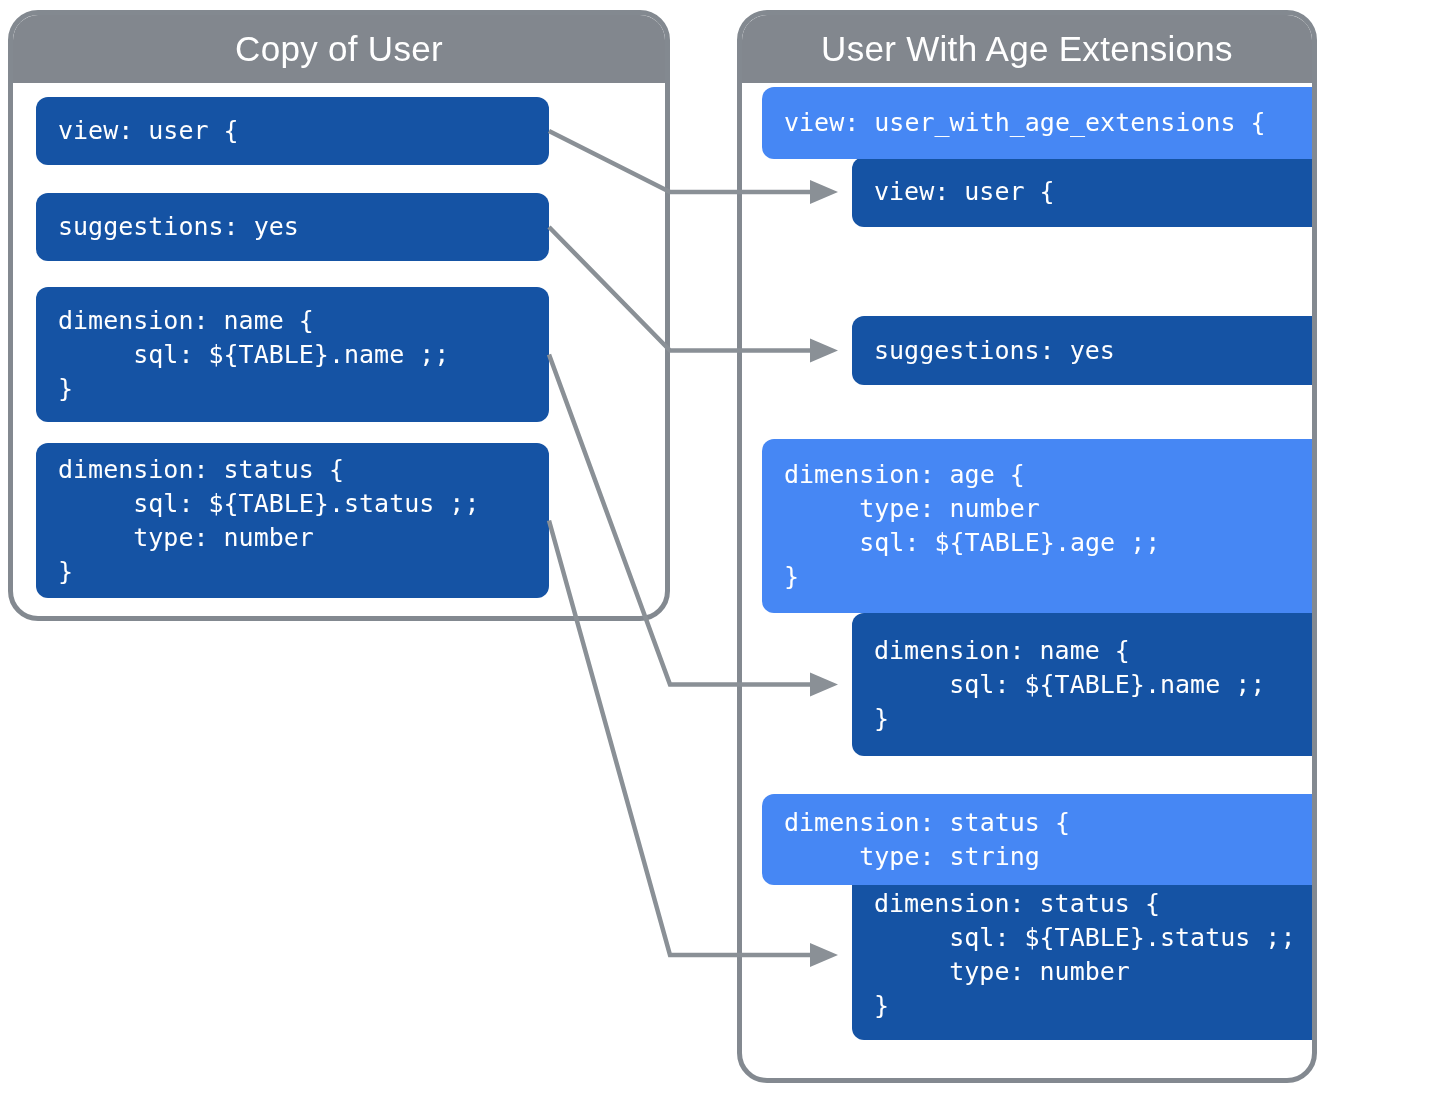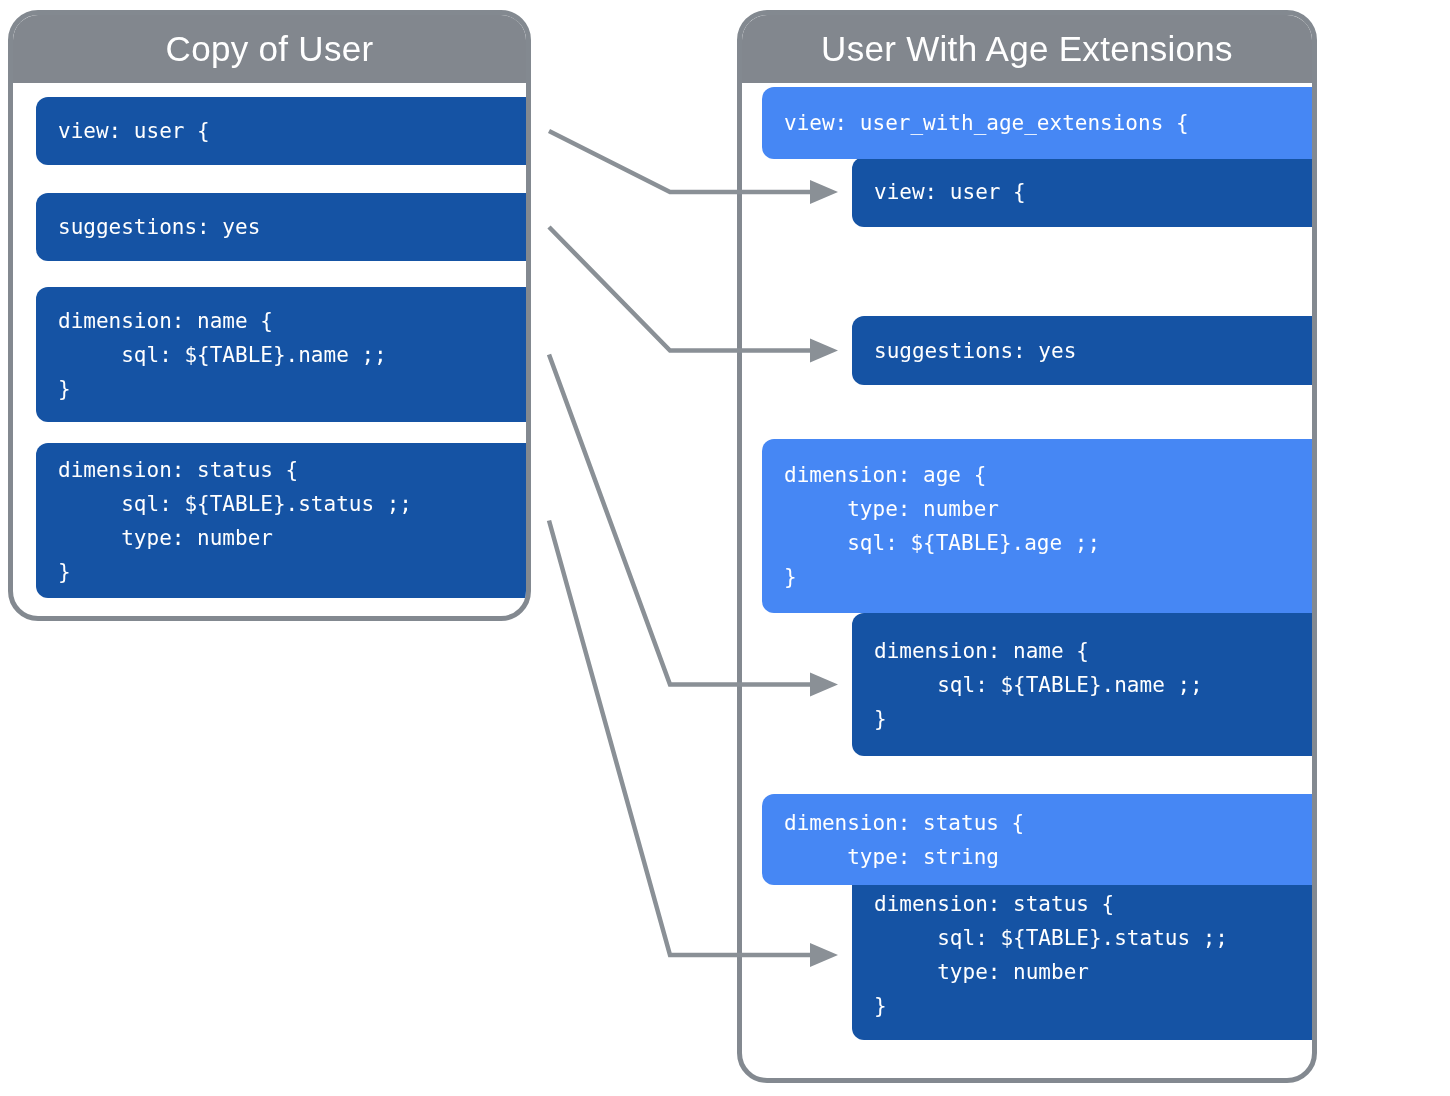--- a/index.html
+++ b/index.html
@@ -6,36 +6,36 @@
   #canvas {
     position:relative; width:1450px; height:1096px;
     background:var(--canvas-bg,#fff); overflow:hidden;
     font-family:"Liberation Sans", sans-serif;
   }
   .panel {
     position:absolute; background:#fff; box-sizing:border-box;
     border:5px solid var(--panel-border,#838990); border-radius:30px;
     overflow:hidden;
   }
-  #left-panel  { left:8px;   top:10px; width:523px; height:611px; }
+  #left-panel  { left:8px;   top:10px; width:662px; height:611px; }
   #right-panel { left:737px; top:10px; width:580px; height:1073px; }
   .panel-header {
     position:absolute; left:0; top:0; right:0; height:68px;
     background:var(--header-bg,#82878e);
     display:flex; align-items:center; justify-content:center;
   }
   .panel-title {
     color:var(--header-text,#fff); font-size:35px; font-weight:500;
     letter-spacing:0.3px;
   }
   .code {
     position:absolute; box-sizing:border-box; border-radius:12px;
     color:var(--code-text,#fff);
     font-family:"DejaVu Sans Mono","Liberation Mono",monospace;
-    font-size:21px; line-height:34px; white-space:pre;
+    font-size:25px; line-height:34px; white-space:pre;
     display:flex; align-items:center; padding-left:22px;
   }
   .dark  { background:var(--dark-block-bg,#1553a4); z-index:1; }
   .light { background:var(--light-block-bg,#4687f4); z-index:2; }
 
   
   #b-left-view        { left:23px; top:82px;  width:513px; height:68px; }
   #b-left-suggestions { left:23px; top:178px; width:513px; height:68px; }
   #b-left-dim-name    { left:23px; top:272px; width:513px; height:135px; }
   #b-left-dim-status  { left:23px; top:428px; width:513px; height:155px; }

